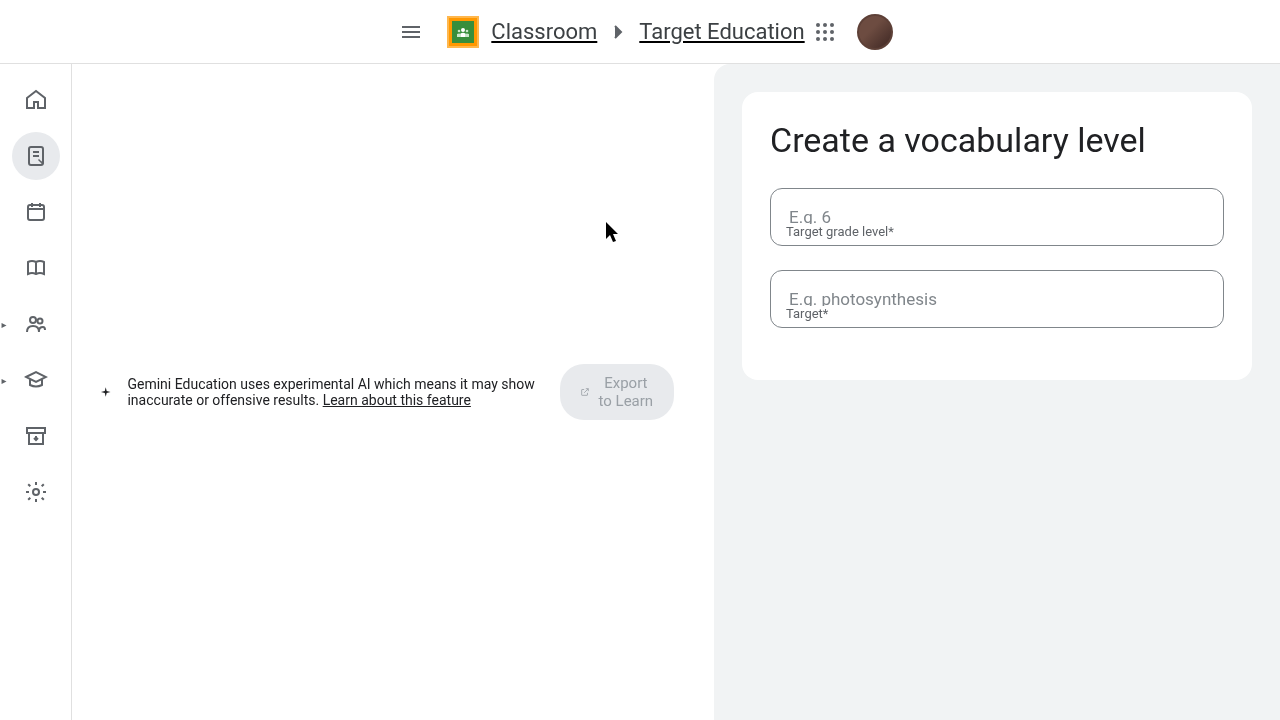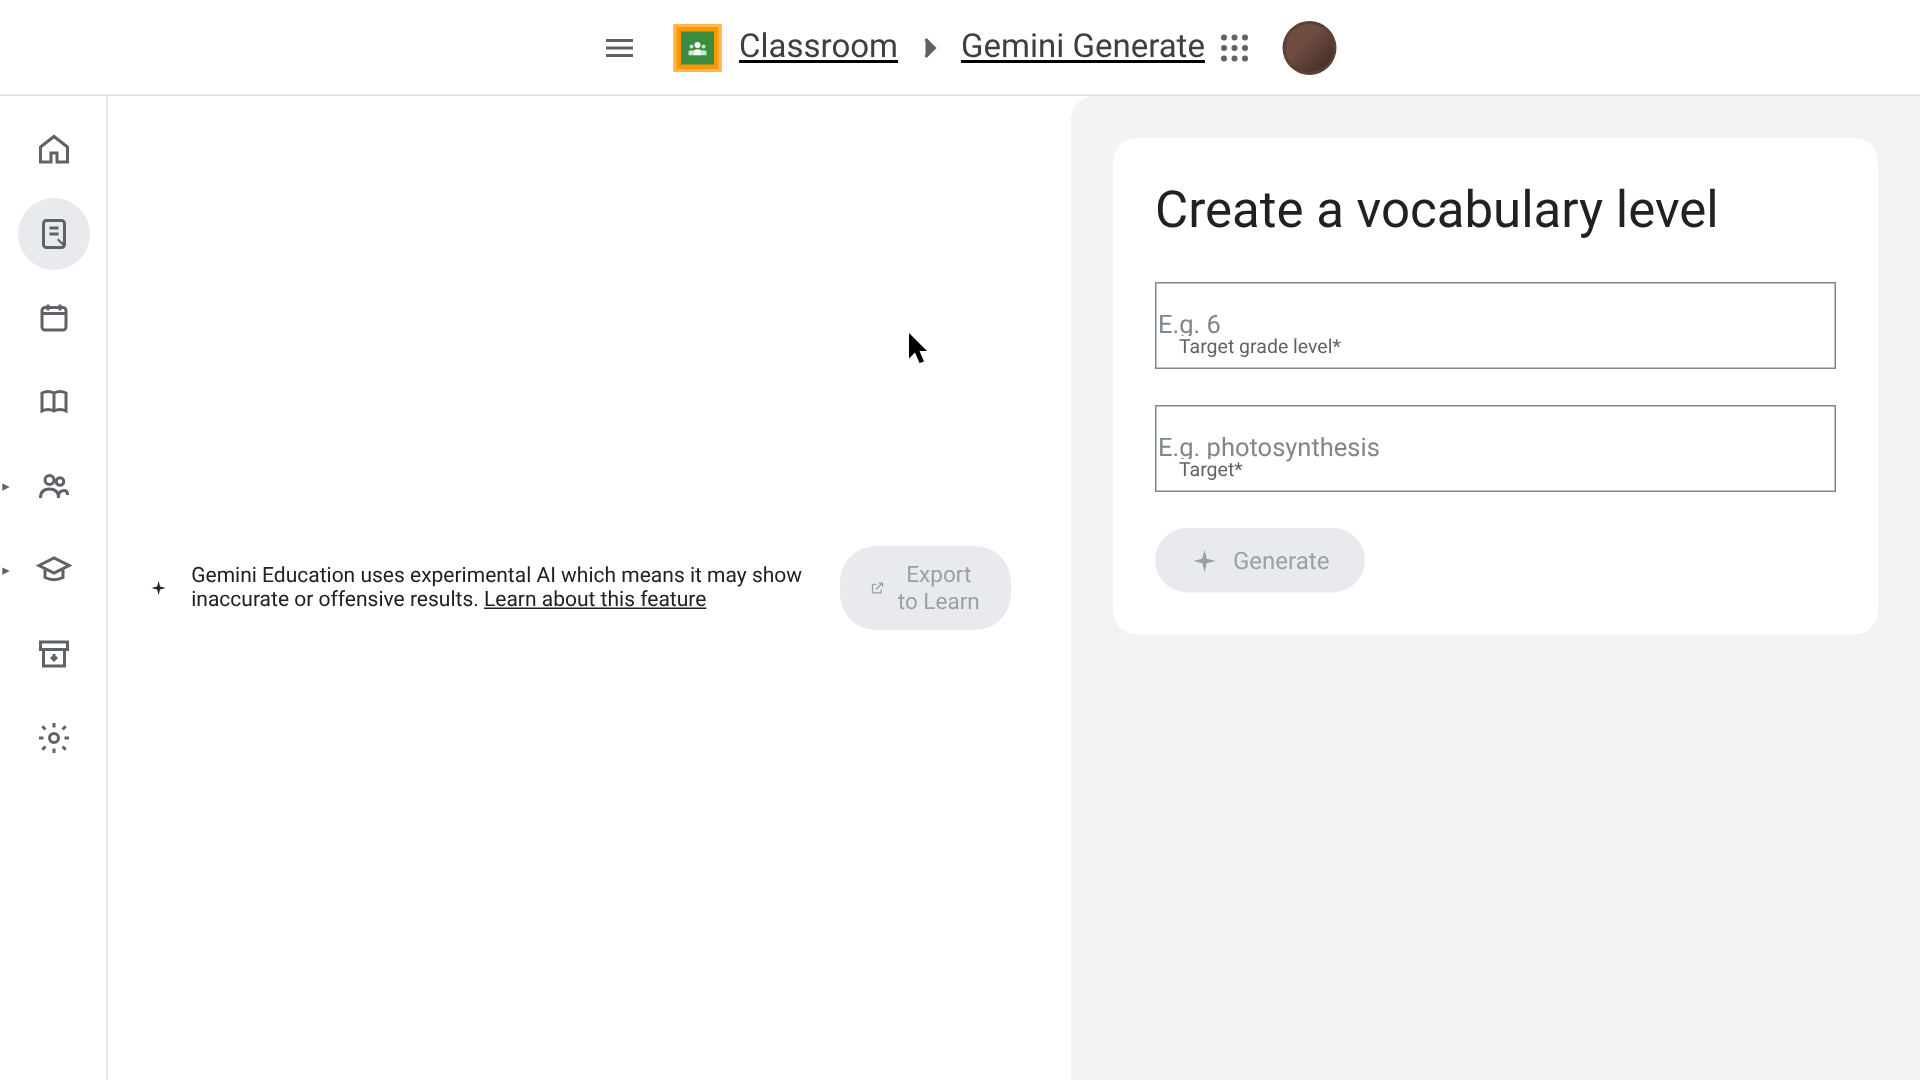--- a/index.html
+++ b/index.html
@@ -217,23 +217,23 @@
       top: -8px;
       left: 12px;
       background: #fff;
       padding: 0 4px;
       font-size: 13px;
       color: #5f6368;
       margin-top: 44px;
     }
     .field-input {
       width: 100%;
-      padding: 18px 1px;
+      padding: 18px 18px;
       border: 1px solid #80868b;
-      border-radius: 0;
+      border-radius: 12px;
       font-size: 17px;
       color: #202124;
       outline: none;
     }
     .field-input::placeholder {
       color: #80868b;
     }
     .field-grade {
       width: 454px;
     }
@@ -276,21 +276,21 @@
           <path fill="#c8e6c9" d="M1 7 Q3 6 5 7 L5 10 L1 10 Z"></path>
           <path fill="#c8e6c9" d="M9 7 Q11 6 13 7 L13 10 L9 10 Z"></path>
         </svg>
       </div>
     </div>
     <div class="breadcrumb">
       <span>Classroom</span>
       <svg width="10" height="16" viewBox="0 0 10 16" class="breadcrumb-chevron">
         <path fill="#5f6368" d="M2 2 L8 8 L2 14" stroke="#5f6368" stroke-width="2"></path>
       </svg>
-      <span>Gemini Generate</span>
+      <span>Target Education</span>
     </div>
   </div>
   <div class="header-right">
     <button class="apps-btn">
       <div class="apps-grid">
         <span></span>
           <span></span>
           <span></span>
         <span></span>
           <span></span>
@@ -385,26 +385,20 @@
         <div class="field-group field-grade">
           <label class="field-label">Target grade level*</label>
           <input class="field-input" type="text" placeholder="E.g. 6" style="">
         </div>
 
         <div class="field-group">
           <label class="field-label">Target*</label>
           <input class="field-input" type="text" placeholder="E.g. photosynthesis" style="">
         </div>
 
-        <button class="generate-btn" disabled="">
-          <svg width="18" height="18" viewBox="0 0 24 24">
-            <path fill="#9aa0a6" d="M12 2 L14 10 L22 12 L14 14 L12 22 L10 14 L2 12 L10 10 Z"></path>
-          </svg>
-          <span>Generate</span>
-        </button>
       </div>
     </div>
   </div>
 </div>
 
 <svg class="cursor-pointer" width="18" height="22" viewBox="0 0 18 22">
   <path fill="#000" d="M0 0 L0 17 L4 13 L7 20 L10 19 L7 12 L12 12 Z"></path>
 </svg>
 
 </body></html>

